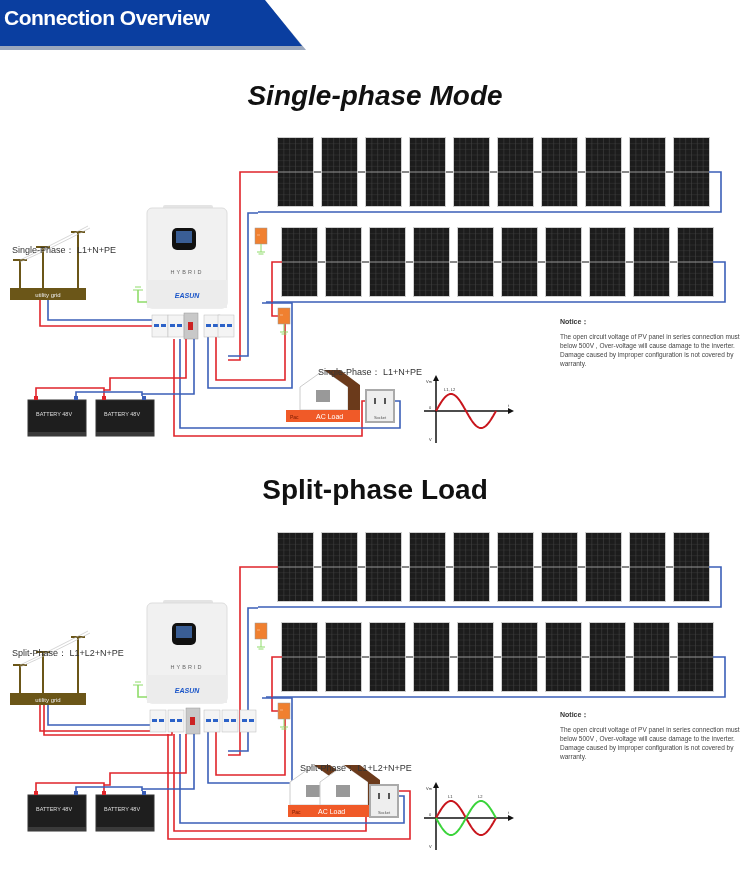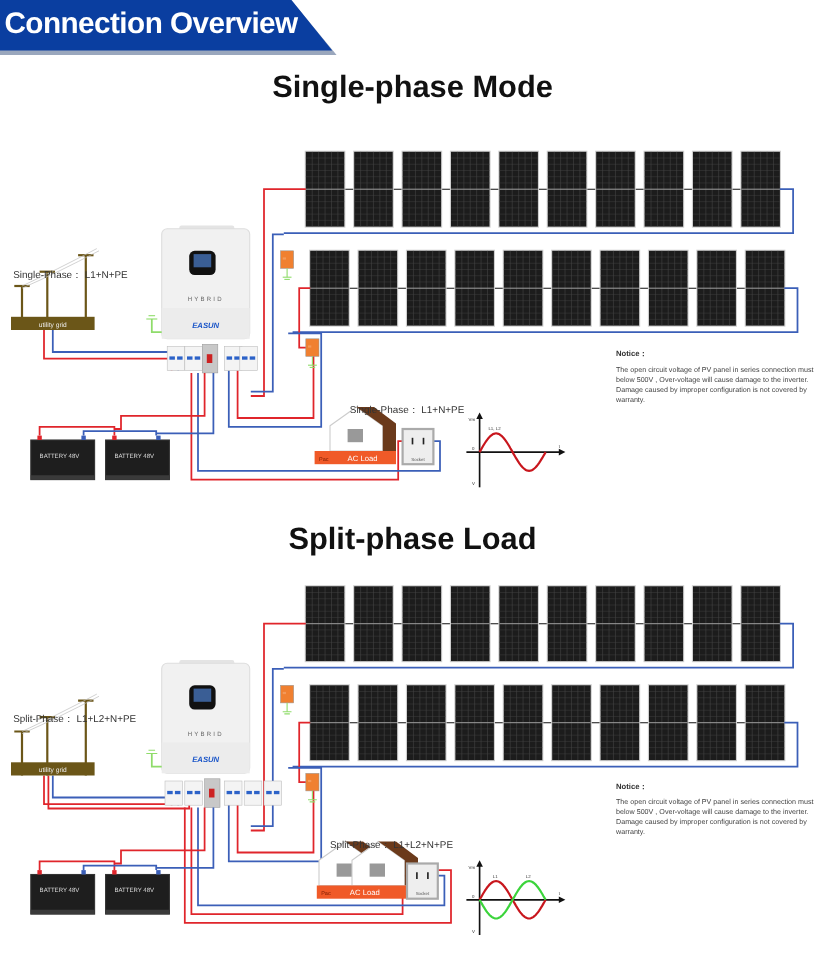--- a/index.html
+++ b/index.html
@@ -1,38 +1,38 @@
 <!DOCTYPE html>
 <html><head>
 <meta charset="utf-8">
 <style>
   html, body { margin:0; padding:0; background:#ffffff; }
   body { width:750px; height:882px; position:relative; overflow:hidden; font-family:"Liberation Sans", sans-serif; }
   .banner { position:absolute; left:0; top:0; width:320px; height:52px; }
-  .banner-text { position:absolute; left:4px; top:6px; color:#fff; font-weight:bold; font-size:27px; letter-spacing:-0.5px; font-family:"Liberation Sans", sans-serif; }
+  .banner-text { position:absolute; left:4px; top:6px; color:#fff; font-weight:bold; font-size:21px; letter-spacing:-0.5px; font-family:"Liberation Sans", sans-serif; }
   .mode-title { position:absolute; width:750px; text-align:center; font-weight:bold; font-size:28px; color:#111; font-family:"Liberation Sans", sans-serif; }
   .diagram { position:absolute; left:0; width:650px; height:370px; }
   .txt { position:absolute; font-family:"Liberation Sans", sans-serif; color:#333; white-space:nowrap; }
   .notice-title { font-weight:bold; font-size:7px; }
   .notice-body { font-size:6.5px; line-height:9px; white-space:normal; width:185px; color:#444; }
   .phase-label { font-size:9px; color:#333; }
   svg text { font-family:"Liberation Sans", sans-serif; }
 </style>
 </head>
 <body>
 
 <div>
   <svg class="banner" viewBox="0 0 320 52">
     <polygon points="0,4 268,4 306,50 0,50" fill="#9aa7bd"></polygon>
     <polygon points="0,0 265,0 302,46 0,46" fill="#0a3ea0"></polygon>
   </svg>
   <div class="banner-text">Connection Overview</div>
 </div>
 
-<div class="mode-title" style="top:63px;">Single-phase Mode</div>
+<div class="mode-title" style="top:80px;font-style:italic;">Single-phase Mode</div>
 
 <div class="mode-title" style="top:474px;">Split-phase Load</div>
 
 <div class="diagram" id="diag0" style="top:130px;">
     <svg width="750" height="370" viewBox="0 0 750 370" style="position: absolute; left: 0px; top: 0px;">
       <g>
         <line x1="278" y1="42" x2="709" y2="42" stroke="#111" stroke-width="1"></line>
         <g>
           <rect x="277" y="7" width="37" height="70" fill="#cfcfcf"></rect>
           <rect x="278" y="8" width="35" height="68" fill="#1c1c1c"></rect>

